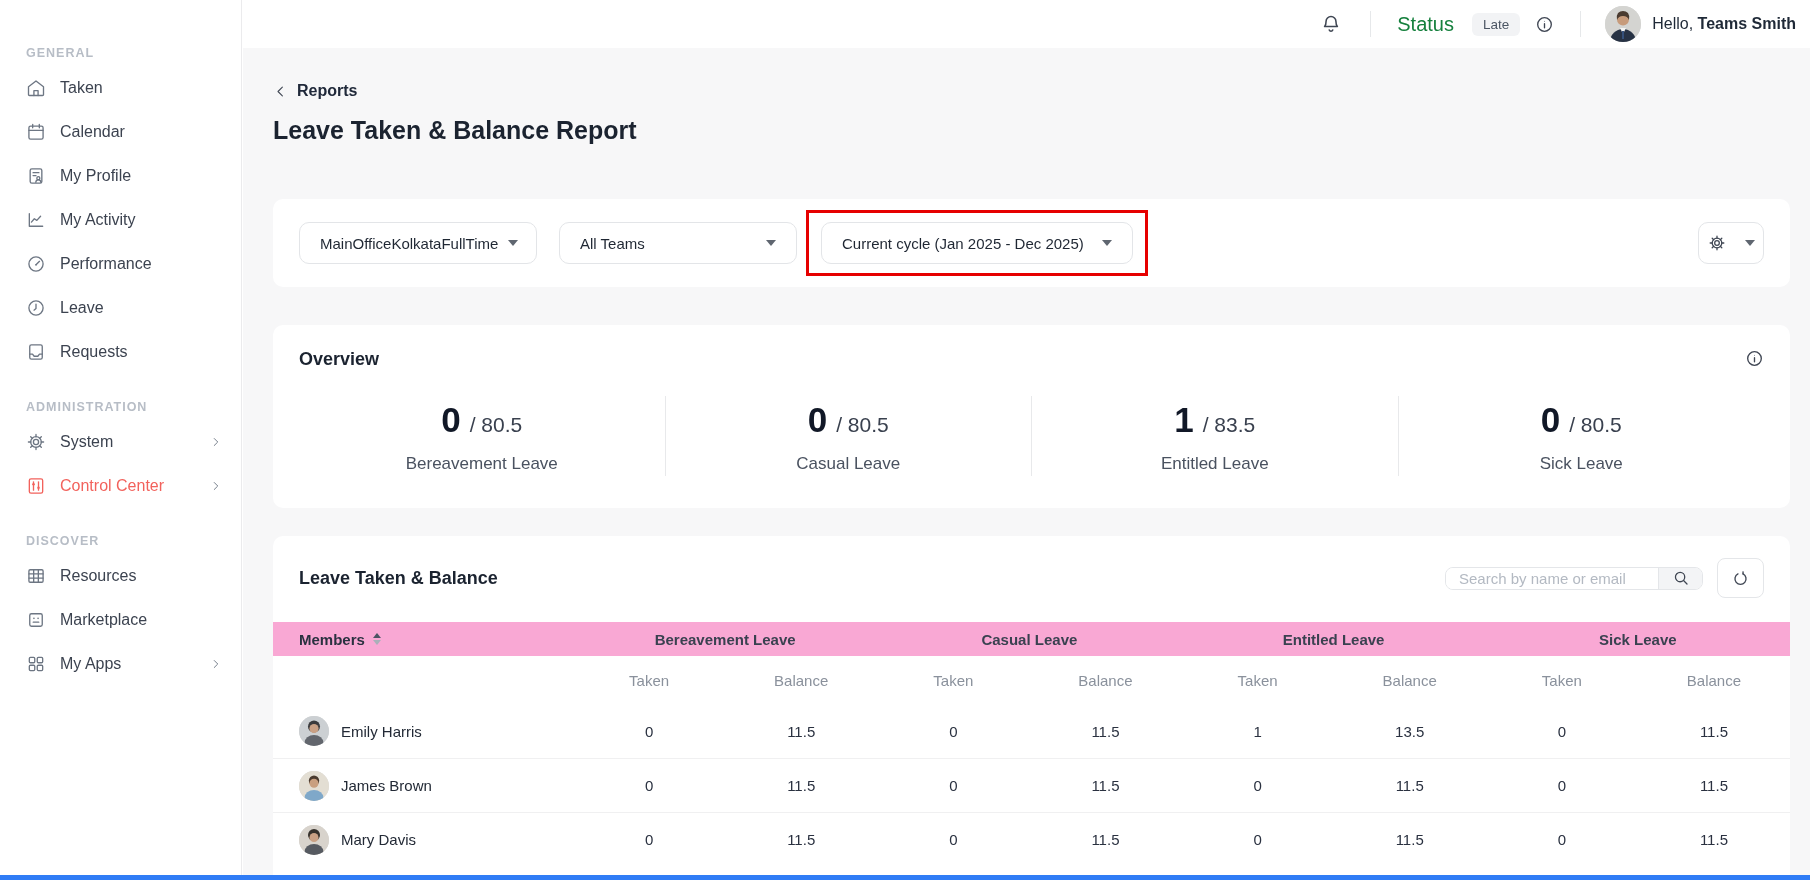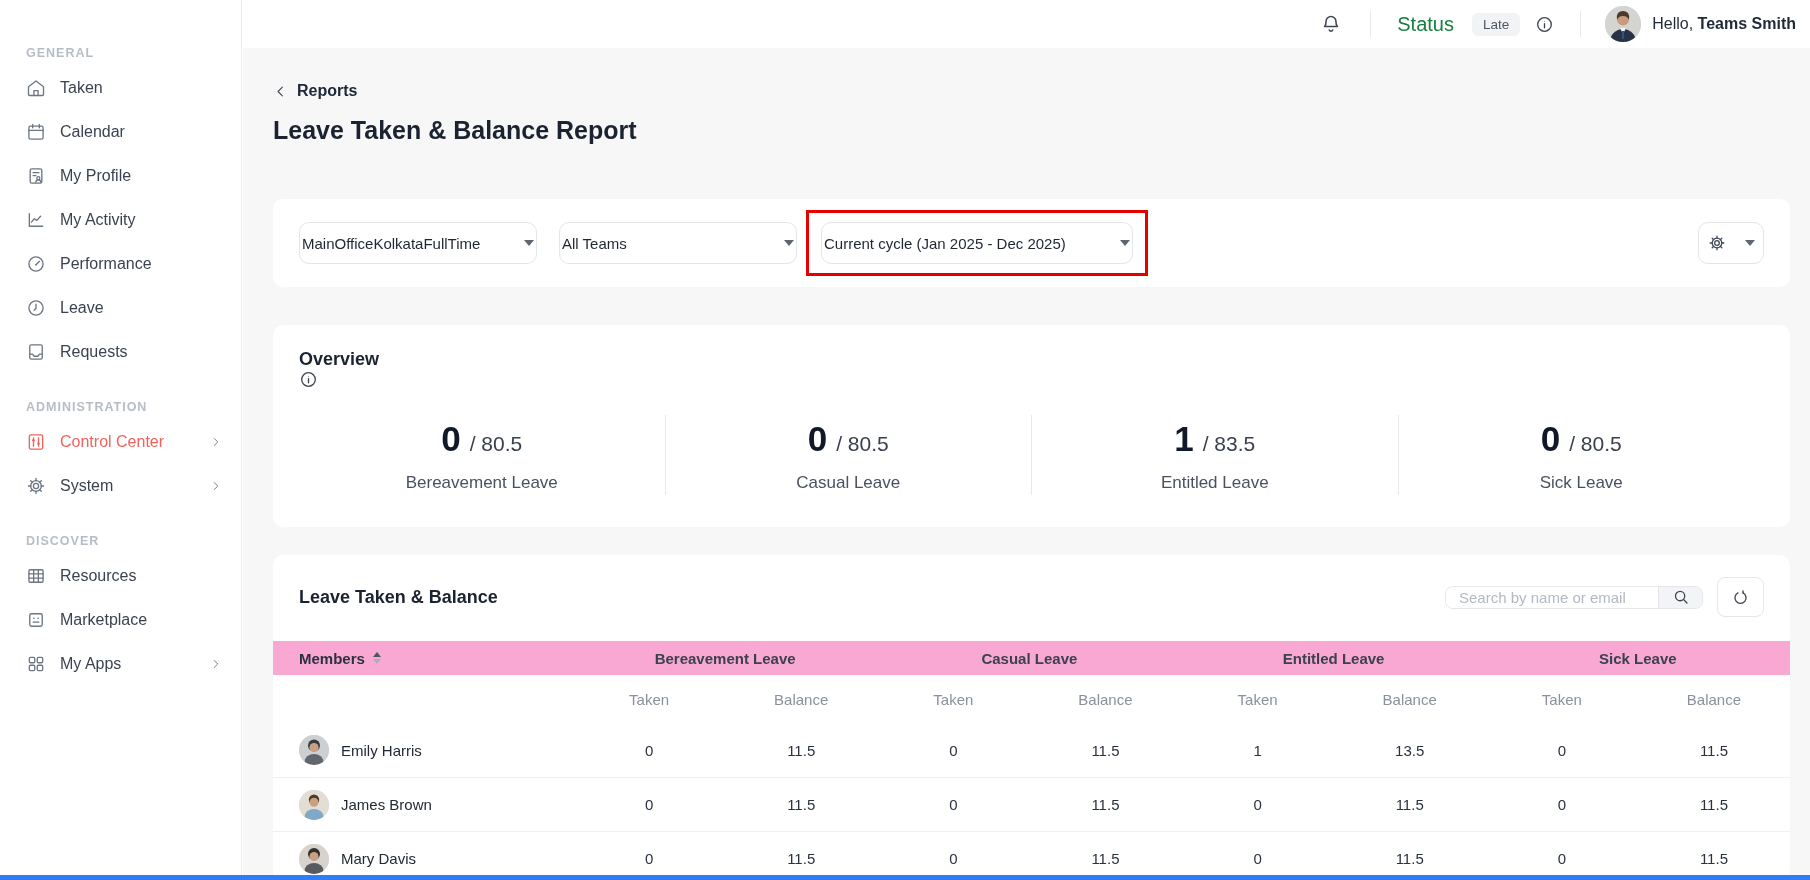--- a/index.html
+++ b/index.html
@@ -50,35 +50,35 @@
   .breadcrumb { display:flex; align-items:center; gap:9px; margin-top:34px; cursor:pointer;
     width:fit-content; }
   .breadcrumb span { font-size:16px; font-weight:700; color:#20293a; }
   .page-title { margin-top:16px; font-size:25px; font-weight:700; color:#1b2330; }
 
   .card { background:#fff; border-radius:10px; }
 
   
   .filter-card { margin-top:54px; height:88px; display:flex; align-items:center; padding:0 26px; }
   .dropdown { height:42px; border:1px solid #e3e5e8; border-radius:10px; background:#fff;
-    display:flex; align-items:center; justify-content:space-between; padding:0 2px;
+    display:flex; align-items:center; justify-content:space-between; padding:0 20px;
     font-size:15px; color:#1f2733; cursor:pointer; }
   .dd-1 { width:238px; margin-right:22px; }
   .dd-2 { width:238px; }
   .dd-3 { width:312px; }
   .caret { width:0; height:0; border-left:5.5px solid transparent; border-right:5.5px solid transparent;
     border-top:6px solid #5f6670; margin-left:10px; }
   .cycle-highlight { border:3px solid #e60000; padding:9px 12px; margin-left:9px; }
   .settings-btn { margin-left:auto; width:66px; height:42px; border:1px solid #e3e5e8;
     border-radius:10px; display:flex; align-items:center; justify-content:center; gap:9px;
     cursor:pointer; background:#fff; }
 
   
   .overview-card { margin-top:38px; padding:24px 26px 32px; }
-  .ov-head { display:flex; align-items:flex-start; justify-content:space-between;flex-direction:column; }
+  .ov-head { display:flex; align-items:flex-start; justify-content:space-between; }
   .ov-title { font-size:18px; font-weight:700; color:#1b2330; }
   .stats-row { display:flex; margin-top:26px; }
   .stat { flex:1; text-align:center; padding:4px 0 2px; }
   .stat + .stat { border-left:1px solid #e8e9eb; }
   .stat-value { display:flex; align-items:baseline; justify-content:center; gap:9px; }
   .stat-big { font-size:35px; font-weight:700; color:#111827; }
   .stat-rest { font-size:21px; color:#39404e; }
   .stat-label { margin-top:14px; font-size:17px; color:#4a5260; }
 
   
@@ -175,42 +175,42 @@
   <div class="nav-item">
     <svg class="icn" width="20" height="20" viewBox="0 0 24 24">
         <rect x="4.5" y="3.5" width="15" height="17" rx="2"></rect>
         <path d="M4.5 14.5 h3.3 l2 2.6 h4.4 l2 -2.6 h3.3"></path>
       </svg>
     <span>Requests</span>
   </div>
 
   <div class="section-label">ADMINISTRATION</div>
 
+  <div class="nav-item">
+    <svg class="icn" width="20" height="20" viewBox="0 0 24 24">
+        <circle cx="12" cy="12" r="3.1"></circle>
+        <circle cx="12" cy="12" r="6.4"></circle>
+        <path d="M12 2.9v2.9 M12 18.2v2.9 M2.9 12h2.9 M18.2 12h2.9 M5.6 5.6l2 2 M16.4 16.4l2 2 M18.4 5.6l-2 2 M7.6 16.4l-2 2"></path>
+      </svg>
+    <span>System</span>
+    <span class="chev">
+        <svg width="14" height="14" viewBox="0 0 24 24" class="icn">
+          <polyline points="9 6 15 12 9 18"></polyline>
+        </svg>
+      </span>
+  </div>
   <div class="nav-item active">
     <svg class="icn red" width="20" height="20" viewBox="0 0 24 24">
         <rect x="4" y="3.5" width="16" height="17" rx="2"></rect>
         <line x1="9" y1="7" x2="9" y2="17"></line>
         <circle cx="9" cy="10" r="1.5" fill="#f2625c" stroke="none"></circle>
         <line x1="15" y1="7" x2="15" y2="17"></line>
         <circle cx="15" cy="14" r="1.5" fill="#f2625c" stroke="none"></circle>
       </svg>
     <span>Control Center</span>
-    <span class="chev">
-        <svg width="14" height="14" viewBox="0 0 24 24" class="icn">
-          <polyline points="9 6 15 12 9 18"></polyline>
-        </svg>
-      </span>
-  </div>
-  <div class="nav-item">
-    <svg class="icn" width="20" height="20" viewBox="0 0 24 24">
-        <circle cx="12" cy="12" r="3.1"></circle>
-        <circle cx="12" cy="12" r="6.4"></circle>
-        <path d="M12 2.9v2.9 M12 18.2v2.9 M2.9 12h2.9 M18.2 12h2.9 M5.6 5.6l2 2 M16.4 16.4l2 2 M18.4 5.6l-2 2 M7.6 16.4l-2 2"></path>
-      </svg>
-    <span>System</span>
     <span class="chev">
         <svg width="14" height="14" viewBox="0 0 24 24" class="icn">
           <polyline points="9 6 15 12 9 18"></polyline>
         </svg>
       </span>
   </div>
 
   <div class="section-label">DISCOVER</div>
 
   <div class="nav-item">

